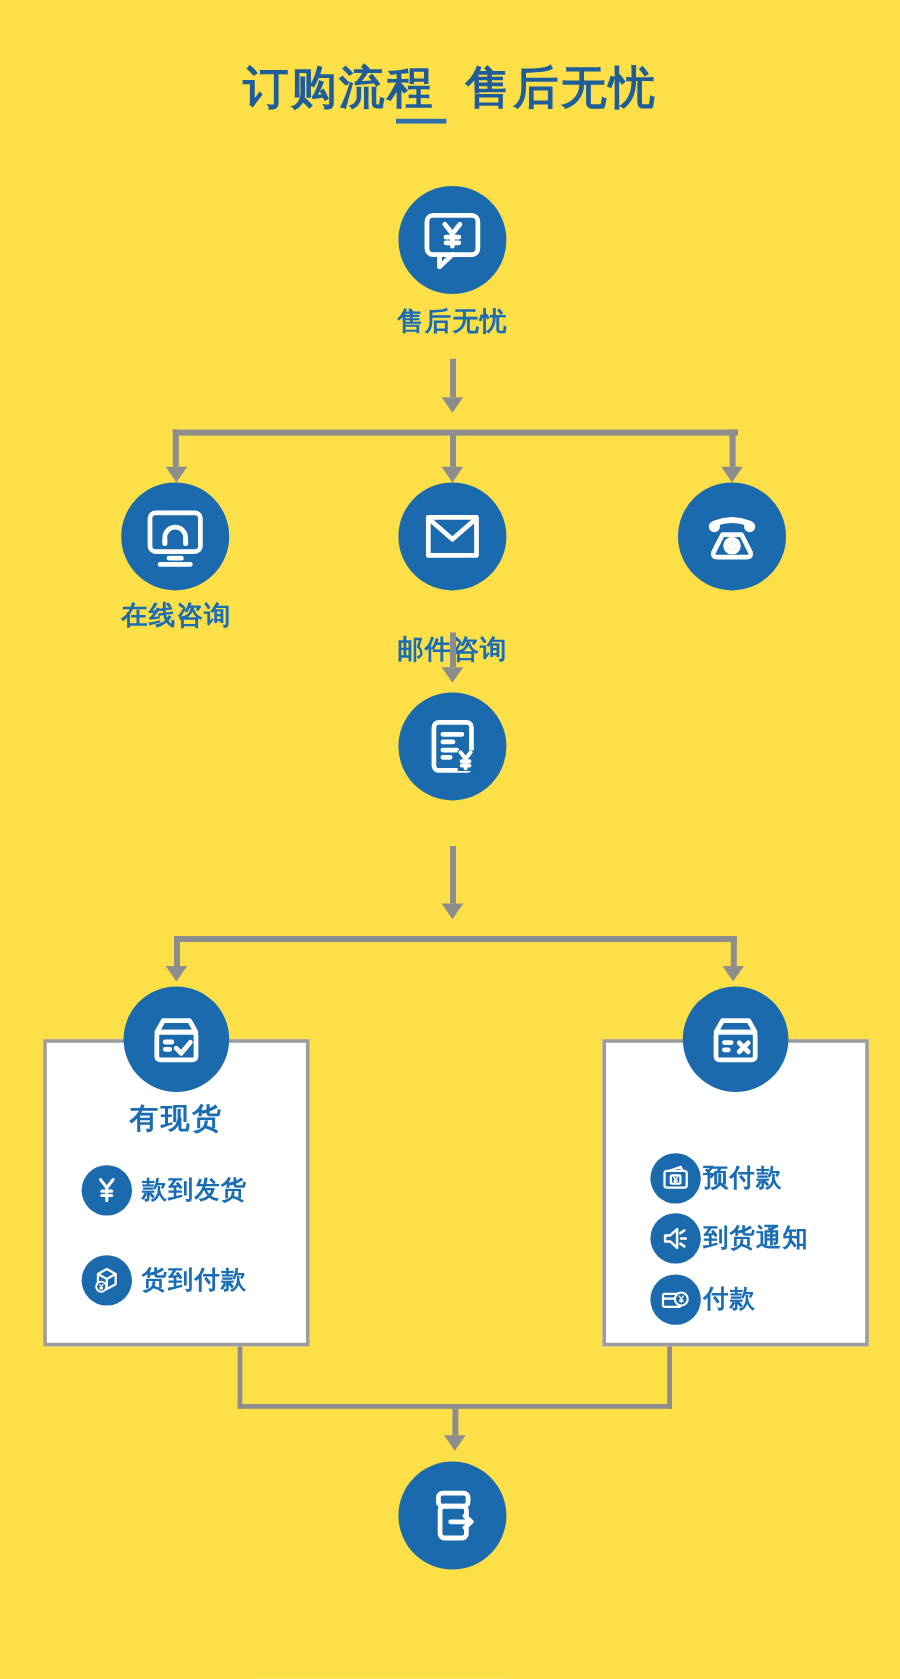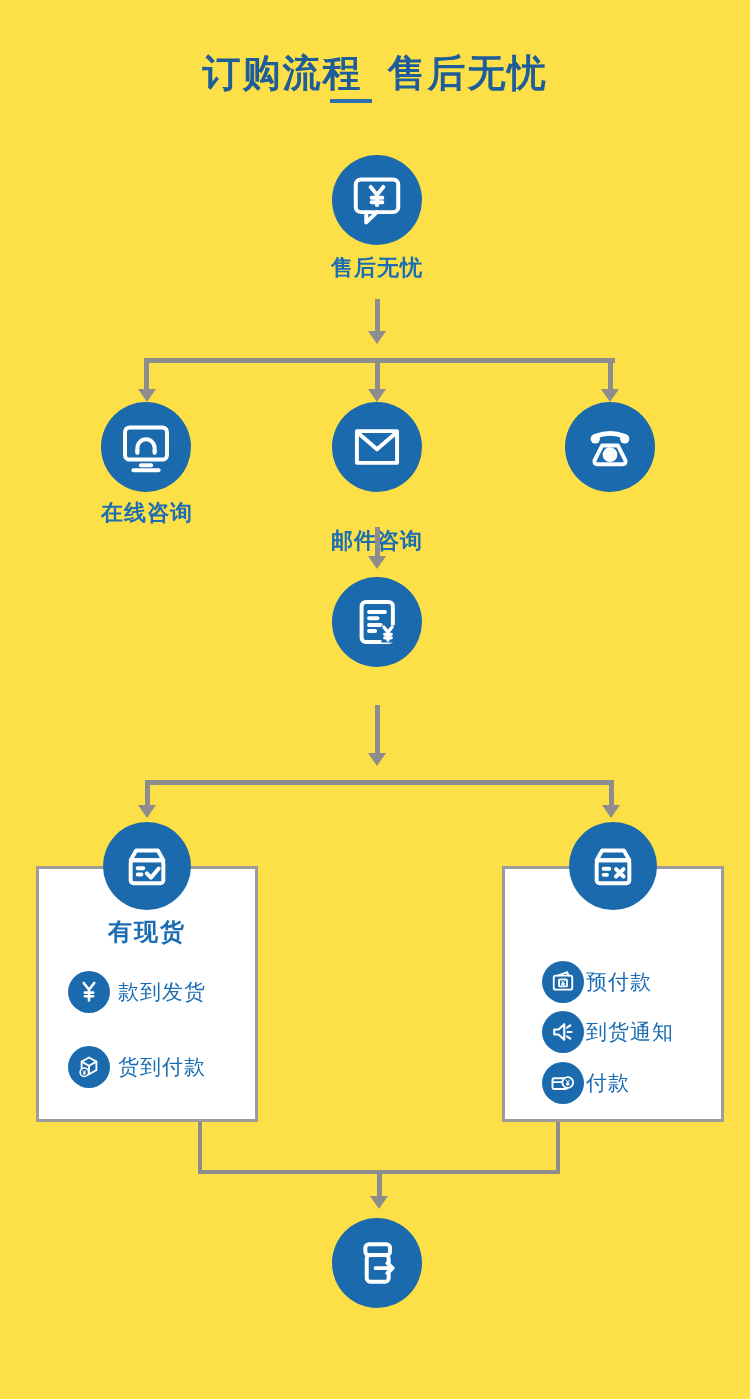--- a/index.html
+++ b/index.html
@@ -26,21 +26,21 @@
 
   .node-label {
     position:absolute; text-align:center; font-size:22px; font-weight:700; color:#1a6cb3;
     letter-spacing:1px; white-space:nowrap;
   }
   .box-label {
     position:absolute; text-align:center; font-size:24px; font-weight:700; color:#1a6cb3;
     letter-spacing:2px; white-space:nowrap;
   }
   .row-label {
-    position:absolute; font-size:21px; font-weight:400; color:#1a6cb3;
+    position:absolute; font-size:21px; font-weight:700; color:#1a6cb3;
     letter-spacing:1px; white-space:nowrap; line-height:42px; height:42px;
   }
   .row-label.centered { text-align:left; }
 
   .v-line, .h-line { position:absolute; background:#8d8d8d; }
   .arrow-head {
     position:absolute; width:0; height:0;
     border-left:9px solid transparent; border-right:9px solid transparent;
     border-top:13px solid #8d8d8d;
   }

